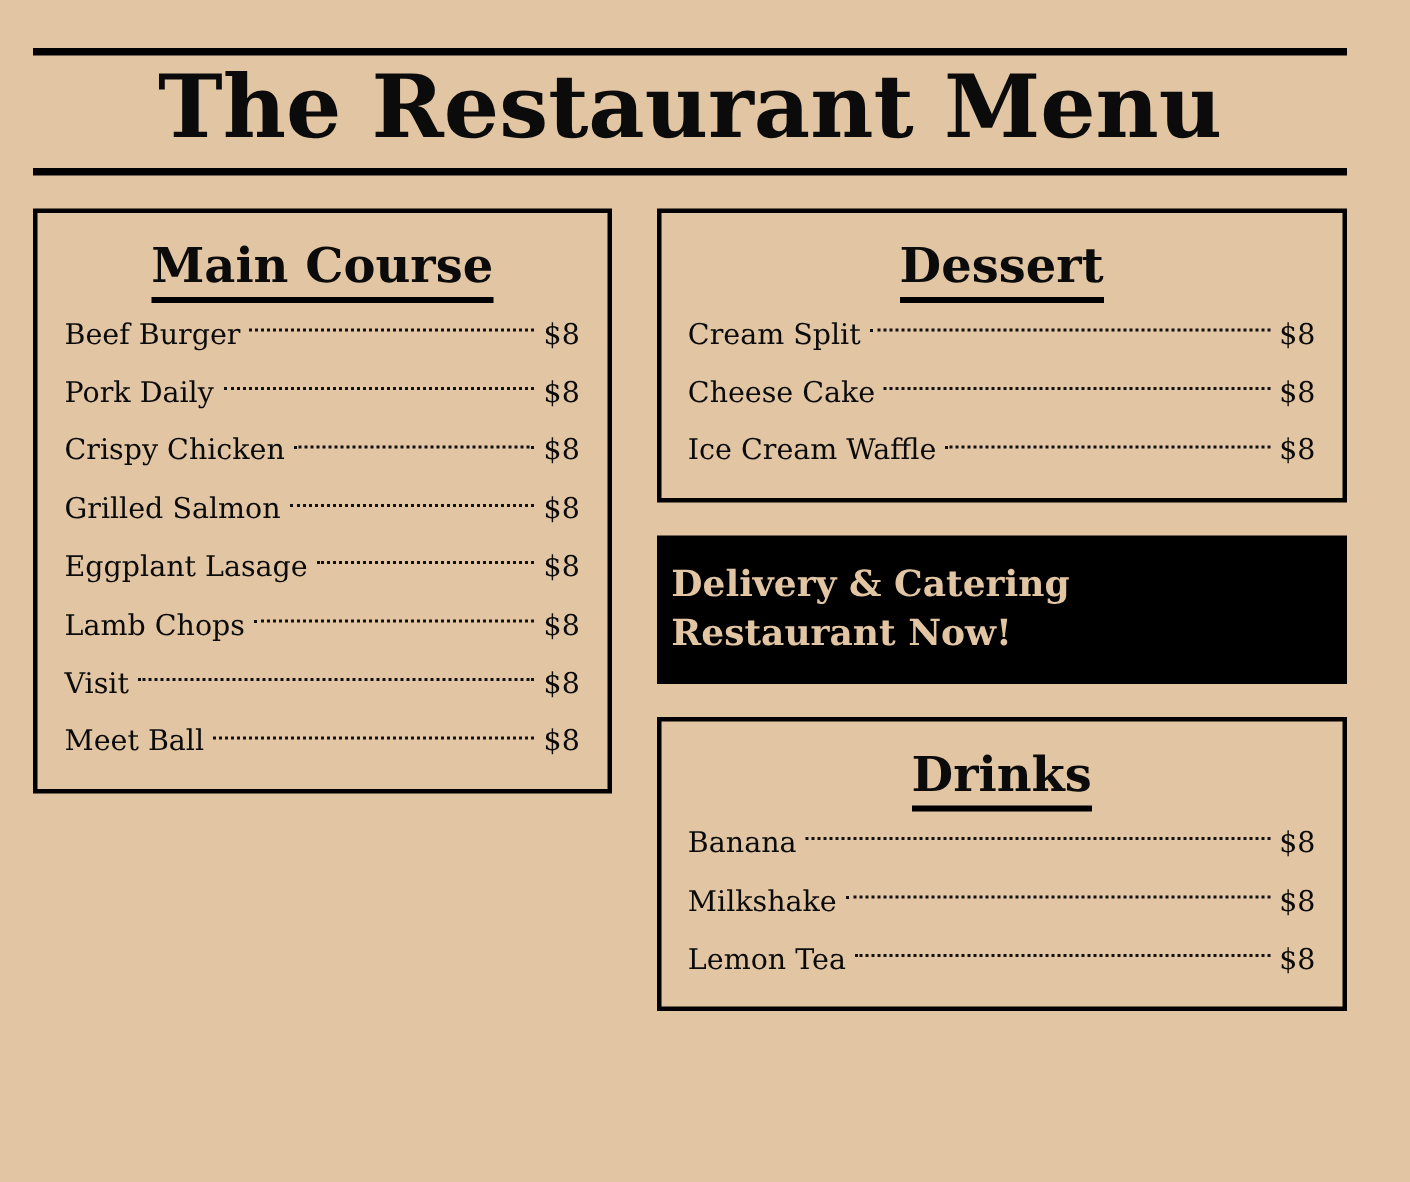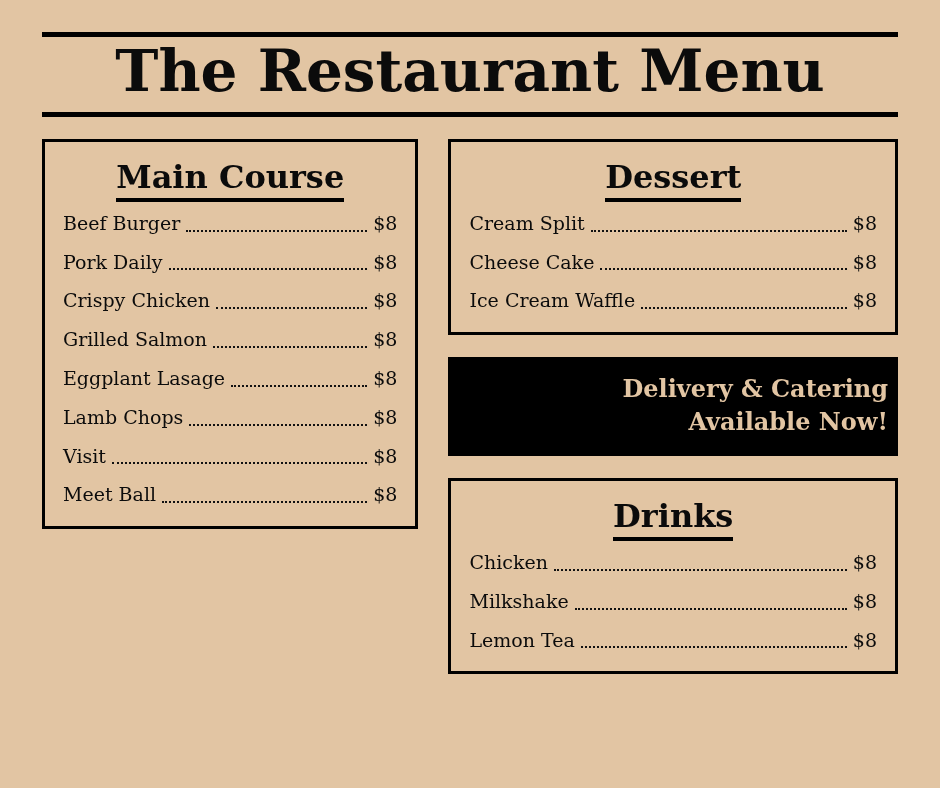--- a/index.html
+++ b/index.html
@@ -11,21 +11,21 @@
     height: 788px;
     background: #e2c5a3;
     font-family: "DejaVu Serif", serif;
     color: #0b0b0b;
     overflow: hidden;
   }
   .page {
     width: 940px;
     height: 788px;
     box-sizing: border-box;
-    padding: 32px 42px 36px 42px;
+    padding: 32px 42px 36px 22px;
     position: relative;
   }
 
   
   .title-block {
     border-top: 5px solid #000;
     border-bottom: 5px solid #000;
     padding: 4px 0 10px 0;
     margin-bottom: 22px;
   }
@@ -63,21 +63,21 @@
     margin: 2px 0 16px 0;
     display: block;
   }
   .card-title span {
     border-bottom: 4px solid #000;
     padding-bottom: 2px;
   }
 
   .menu-row {
     display: flex;
-    align-items: flex-end;
+    align-items: center;
     font-size: 19px;
     line-height: 1.2;
     margin: 12px 0 16px 0;
     white-space: nowrap;
   }
   .menu-row:last-child { margin-bottom: 2px; }
   .item-name { flex: 0 0 auto; }
   .dots {
     flex: 1 1 auto;
     margin: 0 6px;
@@ -85,21 +85,21 @@
     top: -3px;
     border-bottom: 2px dotted #111;
     height: 0;
   }
   .item-price { flex: 0 0 auto; font-size: 19px; }
 
   
   .promo {
     background: #000;
     color: #e2c5a3;
-    text-align: right;
+    text-align: left;
     box-sizing: border-box;
   }
   .promo-catering {
     margin-top: 22px;
     padding: 16px 10px 18px 10px;
     font-weight: bold;
     font-size: 24px;
     line-height: 1.35;
   }
   .promo-store {
@@ -194,32 +194,32 @@
         </div>
         <div class="menu-row">
           <span class="item-name">Ice Cream Waffle</span>
           <span class="dots"></span>
           <span class="item-price">$8</span>
         </div>
       </div>
 
       <div class="promo promo-catering">
         <span class="promo-line">Delivery &amp; Catering</span>
-        <span class="promo-line">Available Now!</span>
+        <span class="promo-line">Restaurant Now!</span>
       </div>
 
       <div class="spacer-22"></div>
 
       <div class="card">
         <div class="card-title">
           <span>Drinks</span>
         </div>
 
         <div class="menu-row">
-          <span class="item-name">Chicken</span>
+          <span class="item-name">Banana</span>
           <span class="dots"></span>
           <span class="item-price">$8</span>
         </div>
         <div class="menu-row">
           <span class="item-name">Milkshake</span>
           <span class="dots"></span>
           <span class="item-price">$8</span>
         </div>
         <div class="menu-row">
           <span class="item-name">Lemon Tea</span>

